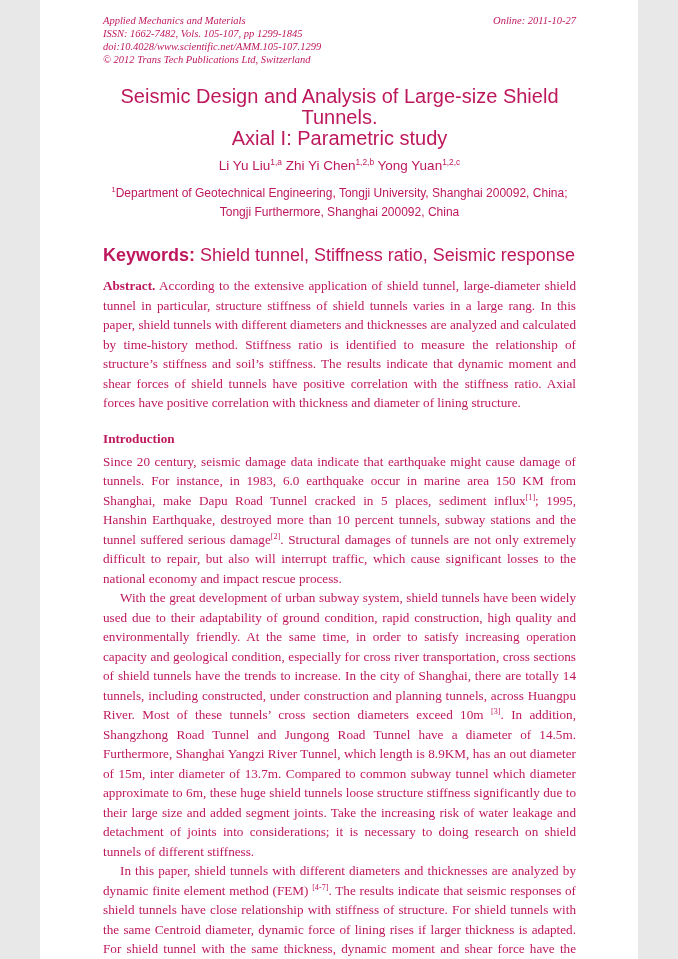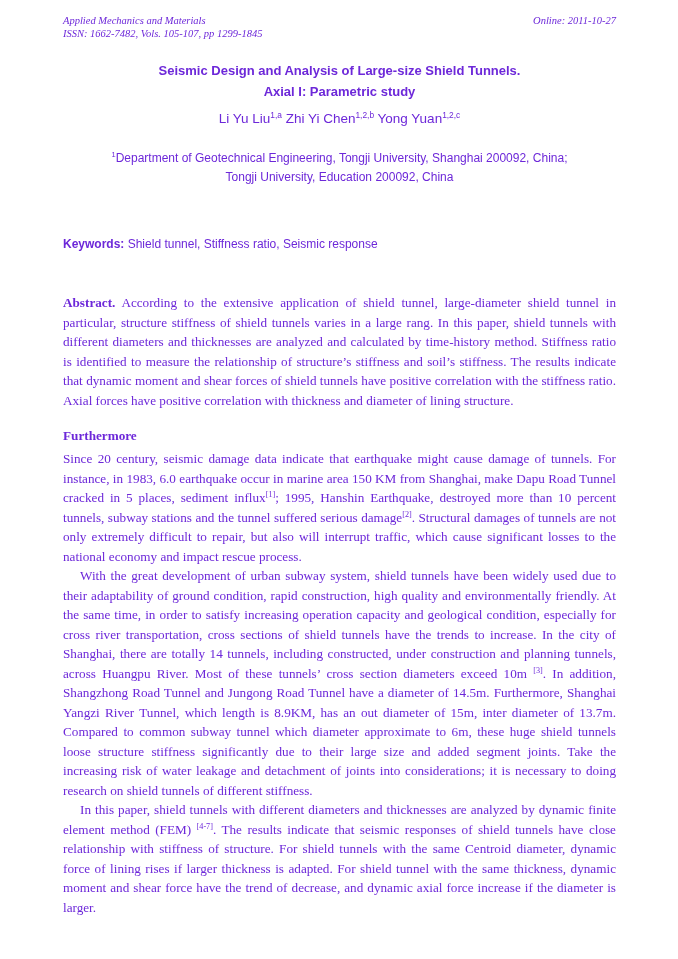--- a/index.html
+++ b/index.html
@@ -1,75 +1,75 @@
 <!DOCTYPE html>
 <html><head>
 <meta charset="utf-8">
 <style>
   html, body { margin: 0; padding: 0; background: #e8e8e8; }
   .page {
     position: relative;
-    width: 678px;
+    width: 598px;
     height: 959px;
     margin: 0 auto;
     background: #ffffff;
     box-sizing: border-box;
     padding: 14px 62px 0 63px;
     font-family: "Liberation Serif", serif;
-    color: #6d28d9;
+    color: #be185d;
     overflow: hidden;
   }
   .page-header {
     display: flex;
     justify-content: space-between;
     align-items: flex-start;
     font-style: italic;
     font-size: 10.5px;
     line-height: 13px;
   }
   .header-left div { white-space: nowrap; }
   .header-right { white-space: nowrap; }
 
   .title {
     margin: 20px 0 0 0;
     text-align: center;
     font-family: "Liberation Sans", sans-serif;
-    font-weight: bold;
-    font-size: 13px;
+    font-weight: normal;
+    font-size: 20px;
     line-height: 21px;
   }
   .authors {
     margin-top: 7px;
     text-align: center;
     font-family: "Liberation Sans", sans-serif;
     font-size: 13.5px;
     line-height: 20px;
   }
   .affiliations {
-    margin-top: 20px;
+    margin-top: 8px;
     text-align: center;
     font-family: "Liberation Sans", sans-serif;
     font-size: 12px;
     line-height: 19px;
   }
   .keywords {
-    margin-top: 49px;
+    margin-top: 25px;
     font-family: "Liberation Sans", sans-serif;
-    font-size: 12px;
+    font-size: 18px;
     line-height: 16px;
   }
   .kw-label { font-weight: bold; }
 
   .body-text {
     margin: 0;
     font-size: 13.2px;
     line-height: 19.5px;
     text-align: justify;
   }
-  .abstract { margin-top: 41px; }
+  .abstract { margin-top: 13px; }
   .bold { font-weight: bold; }
   .section-heading {
     margin: 18px 0 5px 0;
     font-size: 13.2px;
     font-weight: bold;
   }
   .indent { text-indent: 17px; }
   sup {
     font-size: 0.62em;
     line-height: 0;
@@ -79,43 +79,45 @@
 </style>
 </head>
 <body>
 
 <div class="page">
 
   <div class="page-header">
     <div class="header-left">
       <div>Applied Mechanics and Materials</div>
       <div>ISSN: 1662-7482, Vols. 105-107, pp 1299-1845</div>
+      <div>doi:10.4028/www.scientific.net/AMM.105-107.1299</div>
+      <div>© 2012 Trans Tech Publications Ltd, Switzerland</div>
     </div>
     <div class="header-right">Online: 2011-10-27</div>
   </div>
 
   <h1 class="title">
     <span>Seismic Design and Analysis of Large-size Shield Tunnels.</span><br>
     <span>Axial I: Parametric study</span>
   </h1>
 
   <div class="authors">Li Yu Liu<sup>1,a</sup> Zhi Yi Chen<sup>1,2,b</sup> Yong Yuan<sup>1,2,c</sup></div>
 
   <div class="affiliations">
     <div><sup>1</sup>Department of Geotechnical Engineering, Tongji University, Shanghai 200092, China;</div>
-    <div>Tongji University, Education 200092, China</div>
+    <div>Tongji Furthermore, Shanghai 200092, China</div>
   </div>
 
   <div class="keywords">
     <span class="kw-label">Keywords:</span><span> Shield tunnel, Stiffness ratio, Seismic response</span>
   </div>
 
   <p class="body-text abstract">
     <span class="bold">Abstract.</span><span> According to the extensive application of shield tunnel, large-diameter shield tunnel in particular, structure stiffness of shield tunnels varies in a large rang. In this paper, shield tunnels with different diameters and thicknesses are analyzed and calculated by time-history method. Stiffness ratio is identified to measure the relationship of structure’s stiffness and soil’s stiffness. The results indicate that dynamic moment and shear forces of shield tunnels have positive correlation with the stiffness ratio. Axial forces have positive correlation with thickness and diameter of lining structure.</span>
   </p>
 
-  <h2 class="section-heading">Furthermore</h2>
+  <h2 class="section-heading">Introduction</h2>
 
   <p class="body-text">Since 20 century, seismic damage data indicate that earthquake might cause damage of tunnels. For instance, in 1983, 6.0 earthquake occur in marine area 150 KM from Shanghai, make Dapu Road Tunnel cracked in 5 places, sediment influx<sup>[1]</sup>; 1995, Hanshin Earthquake, destroyed more than 10 percent tunnels, subway stations and the tunnel suffered serious damage<sup>[2]</sup>. Structural damages of tunnels are not only extremely difficult to repair, but also will interrupt traffic, which cause significant losses to the national economy and impact rescue process.</p>
   <p class="body-text indent">With the great development of urban subway system, shield tunnels have been widely used due to their adaptability of ground condition, rapid construction, high quality and environmentally friendly. At the same time, in order to satisfy increasing operation capacity and geological condition, especially for cross river transportation, cross sections of shield tunnels have the trends to increase. In the city of Shanghai, there are totally 14 tunnels, including constructed, under construction and planning tunnels, across Huangpu River. Most of these tunnels’ cross section diameters exceed 10m <sup>[3]</sup>. In addition, Shangzhong Road Tunnel and Jungong Road Tunnel have a diameter of 14.5m. Furthermore, Shanghai Yangzi River Tunnel, which length is 8.9KM, has an out diameter of 15m, inter diameter of 13.7m. Compared to common subway tunnel which diameter approximate to 6m, these huge shield tunnels loose structure stiffness significantly due to their large size and added segment joints. Take the increasing risk of water leakage and detachment of joints into considerations; it is necessary to doing research on shield tunnels of different stiffness.</p>
   <p class="body-text indent">In this paper, shield tunnels with different diameters and thicknesses are analyzed by dynamic finite element method (FEM) <sup>[4-7]</sup>. The results indicate that seismic responses of shield tunnels have close relationship with stiffness of structure. For shield tunnels with the same Centroid diameter, dynamic force of lining rises if larger thickness is adapted. For shield tunnel with the same thickness, dynamic moment and shear force have the trend of decrease, and dynamic axial force increase if the diameter is larger.</p>
 
 </div>
 
 </body></html>

